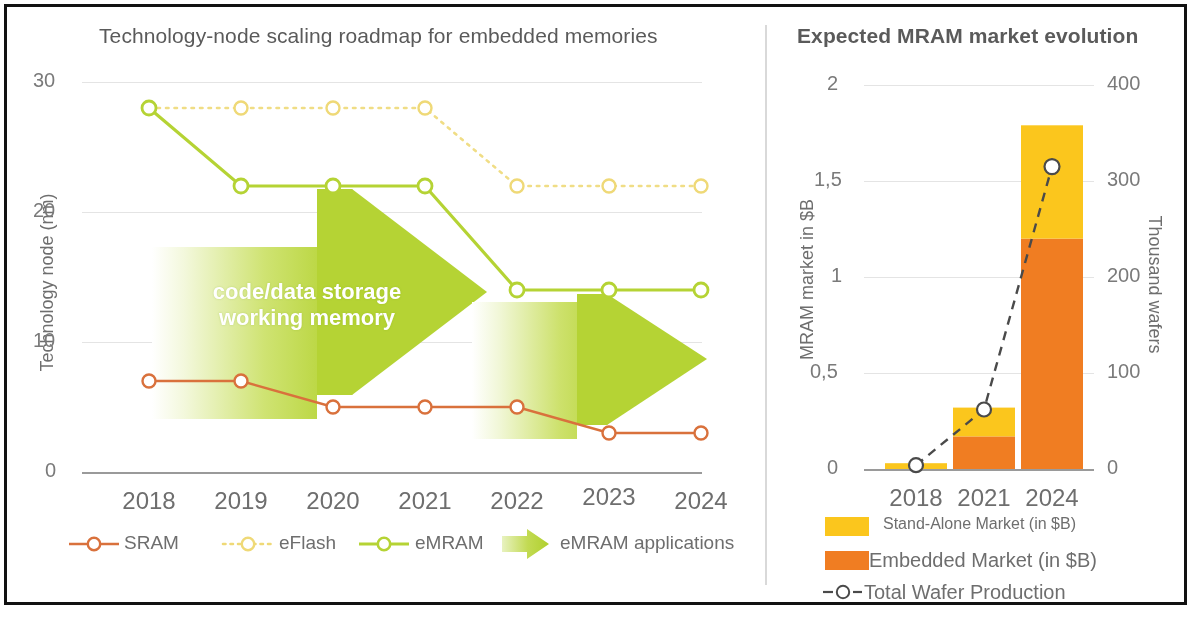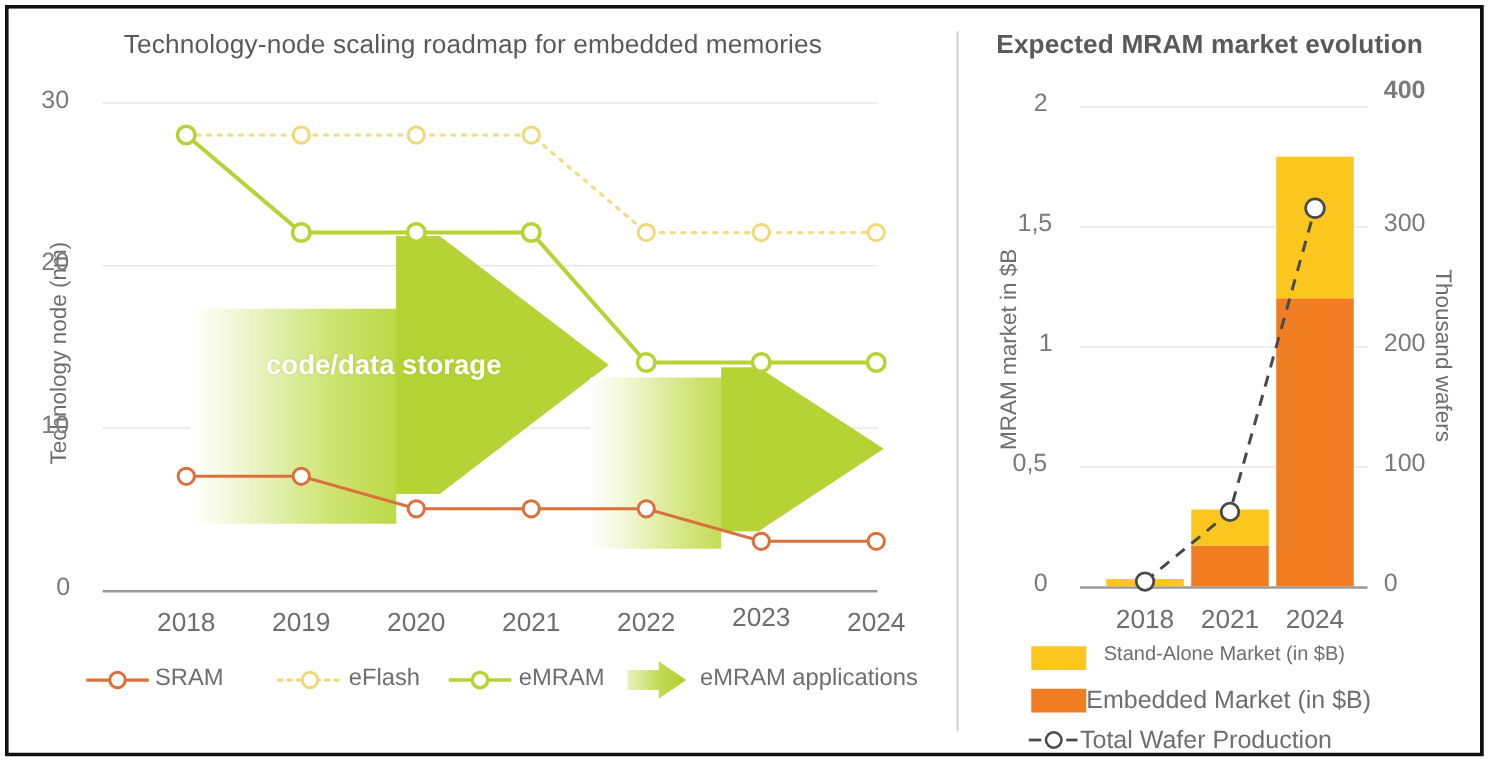--- a/index.html
+++ b/index.html
@@ -3,21 +3,21 @@
 <meta charset="utf-8">
 <style>
   html,body{margin:0;padding:0;background:#ffffff;}
   body{width:1199px;height:617px;font-family:"Liberation Sans",sans-serif;overflow:hidden;}
   .frame{position:absolute;left:4px;top:4px;width:1183px;height:601px;border:3px solid #111111;background:#ffffff;box-sizing:border-box;}
   .inner{position:absolute;inset:0;background:#fff;}
 
   
   .title{position:absolute;color:#5a5a5a;font-size:21px;letter-spacing:.1px;white-space:nowrap;}
   .tick{position:absolute;color:#7a7a7a;font-size:20px;white-space:nowrap;}
-  .xtick{position:absolute;color:#6e6e6e;font-size:21px;white-space:nowrap;text-align:center;}
+  .xtick{position:absolute;color:#6e6e6e;font-size:24px;white-space:nowrap;text-align:center;}
   .axlabel{position:absolute;color:#6e6e6e;font-size:18px;white-space:nowrap;}
   .legtxt{position:absolute;color:#6e6e6e;font-size:19px;white-space:nowrap;}
   .gridline{position:absolute;height:1px;background:#e4e4e4;}
   .axisline{position:absolute;height:2px;background:#9a9a9a;}
 
   
   #leftPanel{position:absolute;left:0;top:0;width:844px;height:601px;}
   #rightPanel{position:absolute;left:760px;top:0;width:423px;height:601px;}
 
   .plot{position:absolute;}
@@ -73,21 +73,21 @@
         <path d="M310,182 L345,182 L345,388 L310,388 Z" fill="#b5d334"></path>
       </g>
 
       <g>
         <path d="M465,295 L570,295 L570,287 L600,287 L660,352 L600,418 L570,418 L570,432 L465,432 Z" fill="url(#arrGrad2)"></path>
         <path d="M600,287 L600,418 L700,352 Z" fill="#b5d334"></path>
         <path d="M570,287 L600,287 L600,418 L570,418 Z" fill="#b5d334"></path>
       </g>
     </svg>
 
-    <div class="arrowlabel" style="left:150px;top:272px;width:300px;"><span>code/data storage</span><br></div>
+    <div class="arrowlabel" style="left:150px;top:272px;width:300px;"><span>code/data storage</span><br><span>working memory</span></div>
 
 
     <svg class="plot" style="left:0;top:0;" width="760" height="601">
 
       <g>
         <polyline points="142,101 234,101 326,101 418,101 510,179 602,179 694,179" fill="none" stroke="#f0dd85" stroke-width="2.6" stroke-dasharray="2.5,6" stroke-linecap="round"></polyline>
         <circle cx="142" cy="101" r="6.5" fill="#ffffff" stroke="#efd977" stroke-width="2.4"></circle>
         <circle cx="234" cy="101" r="6.5" fill="#ffffff" stroke="#efd977" stroke-width="2.4"></circle>
         <circle cx="326" cy="101" r="6.5" fill="#ffffff" stroke="#efd977" stroke-width="2.4"></circle>
         <circle cx="418" cy="101" r="6.5" fill="#ffffff" stroke="#efd977" stroke-width="2.4"></circle>
@@ -174,21 +174,21 @@
     <div class="tick" style="left:60px;top:449px;">0</div>
     <div class="tick" style="left:43px;top:353px;">0,5</div>
     <div class="tick" style="left:64px;top:257px;">1</div>
     <div class="tick" style="left:47px;top:161px;">1,5</div>
     <div class="tick" style="left:60px;top:65px;">2</div>
 
     <div class="tick" style="left:340px;top:449px;">0</div>
     <div class="tick" style="left:340px;top:353px;">100</div>
     <div class="tick" style="left:340px;top:257px;">200</div>
     <div class="tick" style="left:340px;top:161px;">300</div>
-    <div class="tick" style="left:340px;top:54px;font-weight:bold;">400</div>
+    <div class="tick" style="left:340px;top:65px;">400</div>
 
     <div class="gridline" style="left:97px;top:78px;width:230px;"></div>
     <div class="gridline" style="left:97px;top:174px;width:230px;"></div>
     <div class="gridline" style="left:97px;top:270px;width:230px;"></div>
     <div class="gridline" style="left:97px;top:366px;width:230px;"></div>
     <div class="axisline" style="left:97px;top:462px;width:230px;"></div>
 
     <svg class="plot" style="left:0;top:0;" width="423" height="601">
 
       <g>

